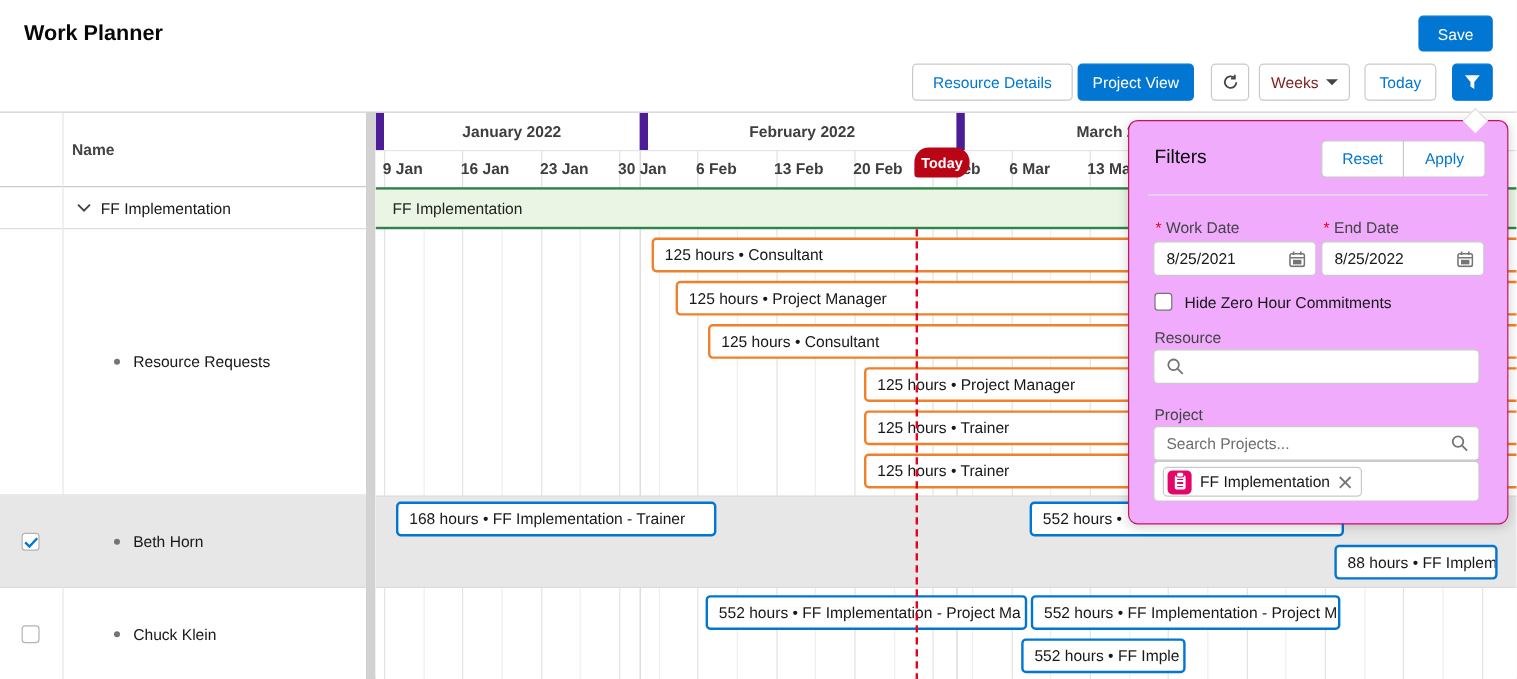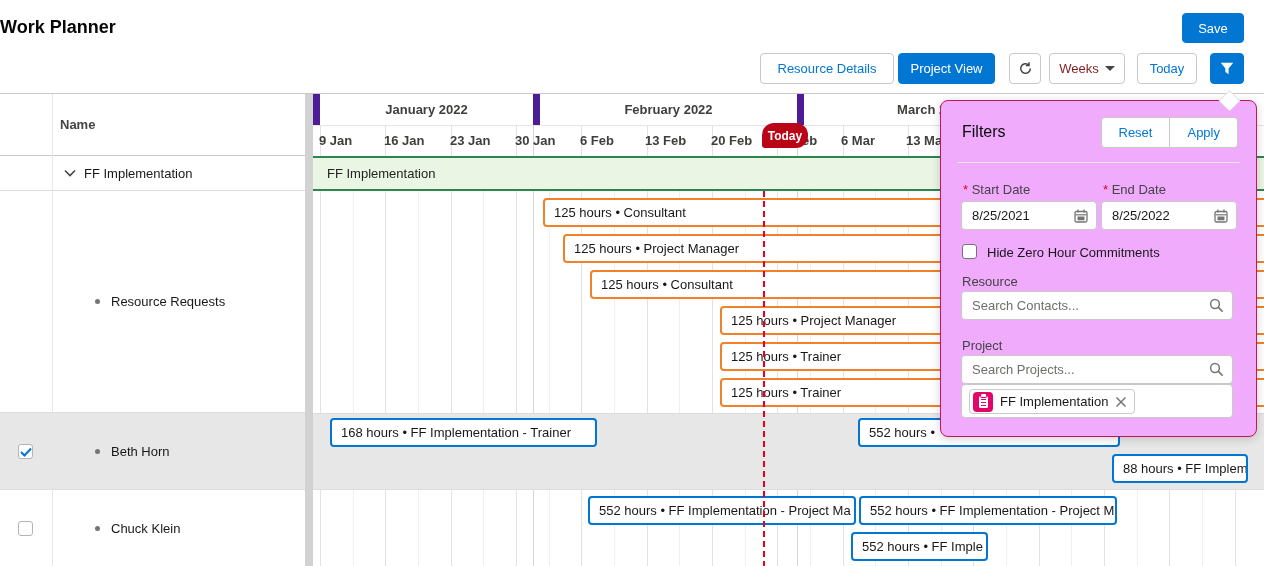--- a/index.html
+++ b/index.html
@@ -2,21 +2,21 @@
 <html style="--accent: #0176d3; --orange: #f0802a; --green-dark: #2e844a; --green-light: #ebf5e4; --today-red: #ba0517; --line-red: #ea001e; --row-gray: #e7e7e7; --pill-icon: #e3066a;"><head>
 <meta charset="utf-8">
 <style>
   * { margin:0; padding:0; box-sizing:border-box; }
   html,body { background:#f3f3f3; }
   .app {
     position:relative; width:1264px; height:566px; background:#fff;
     font-family:"Liberation Sans", sans-serif; overflow:hidden; color:#181818;
   }
   
-  .page-title { position:absolute; left:0; top:17px; font-size:18px; font-weight:bold; color:#080707; }
+  .page-title { position:absolute; left:20px; top:17px; font-size:18px; font-weight:bold; color:#080707; }
   .btn {
     display:flex; align-items:center; justify-content:center; gap:6px;
     font-size:13px; border:1px solid #c9c9c9; background:#fff; color:var(--accent);
     border-radius:4px; cursor:pointer; font-family:inherit; white-space:nowrap;
   }
   .btn.primary { background:var(--accent); border-color:var(--accent); color:#fff; }
   .save-btn { position:absolute; left:1182px; top:13px; width:62px; height:30px; }
   .rd-btn { position:absolute; left:760px; top:53px; width:134px; height:31px; }
   .pv-btn { position:absolute; left:898px; top:53px; width:97px;  height:31px; }
   .rf-btn { position:absolute; left:1009px; top:53px; width:32px; height:31px; color:#444; }
@@ -273,21 +273,21 @@
 
   <aside class="fpanel">
     <div class="nubbin"></div>
     <div class="fp-title">Filters</div>
     <div class="fp-btns">
       <button class="fp-btn first">Reset</button>
       <button class="fp-btn last">Apply</button>
     </div>
     <div class="fp-divider"></div>
 
-    <div class="fp-label req" style="left:22px; top:81px;">Start Date</div>
+    <div class="fp-label req" style="left:22px; top:81px;">Work Date</div>
     <div class="fp-label req" style="left:162px; top:81px;">End Date</div>
 
     <div class="fp-input" style="left:20px; top:100px; width:136px;">
       <span class="grow">8/25/2021</span>
       <span>
         <svg width="14" height="14" viewBox="0 0 14 14">
             <rect x="1" y="2.5" width="12" height="10.5" rx="1.5" fill="none" stroke="#747474" stroke-width="1.3"></rect>
             <line x1="4" y1="0.5" x2="4" y2="3.5" stroke="#747474" stroke-width="1.3"></line>
             <line x1="10" y1="0.5" x2="10" y2="3.5" stroke="#747474" stroke-width="1.3"></line>
             <line x1="1.5" y1="5.8" x2="12.5" y2="5.8" stroke="#747474" stroke-width="1.2"></line>
@@ -306,21 +306,20 @@
             <rect x="3.5" y="7.5" width="7" height="3.8" fill="#747474"></rect>
           </svg>
       </span>
     </div>
 
     <div class="fp-cbx"></div>
     <div class="fp-label" style="left:46px; top:144px; color:#181818;">Hide Zero Hour Commitments</div>
 
     <div class="fp-label" style="left:21px; top:173px;">Resource</div>
     <div class="fp-input" style="left:20px; top:190px; width:272px;">
-      <span class="grow ph">Search Contacts...</span>
       <span>
         <svg width="15" height="15" viewBox="0 0 15 15">
             <circle cx="6" cy="6" r="4.4" fill="none" stroke="#747474" stroke-width="1.5"></circle>
             <line x1="9.4" y1="9.4" x2="13.6" y2="13.6" stroke="#747474" stroke-width="1.5"></line>
           </svg>
       </span>
     </div>
 
     <div class="fp-label" style="left:21px; top:237px;">Project</div>
     <div class="fp-input" style="left:20px; top:254px; width:272px;">

